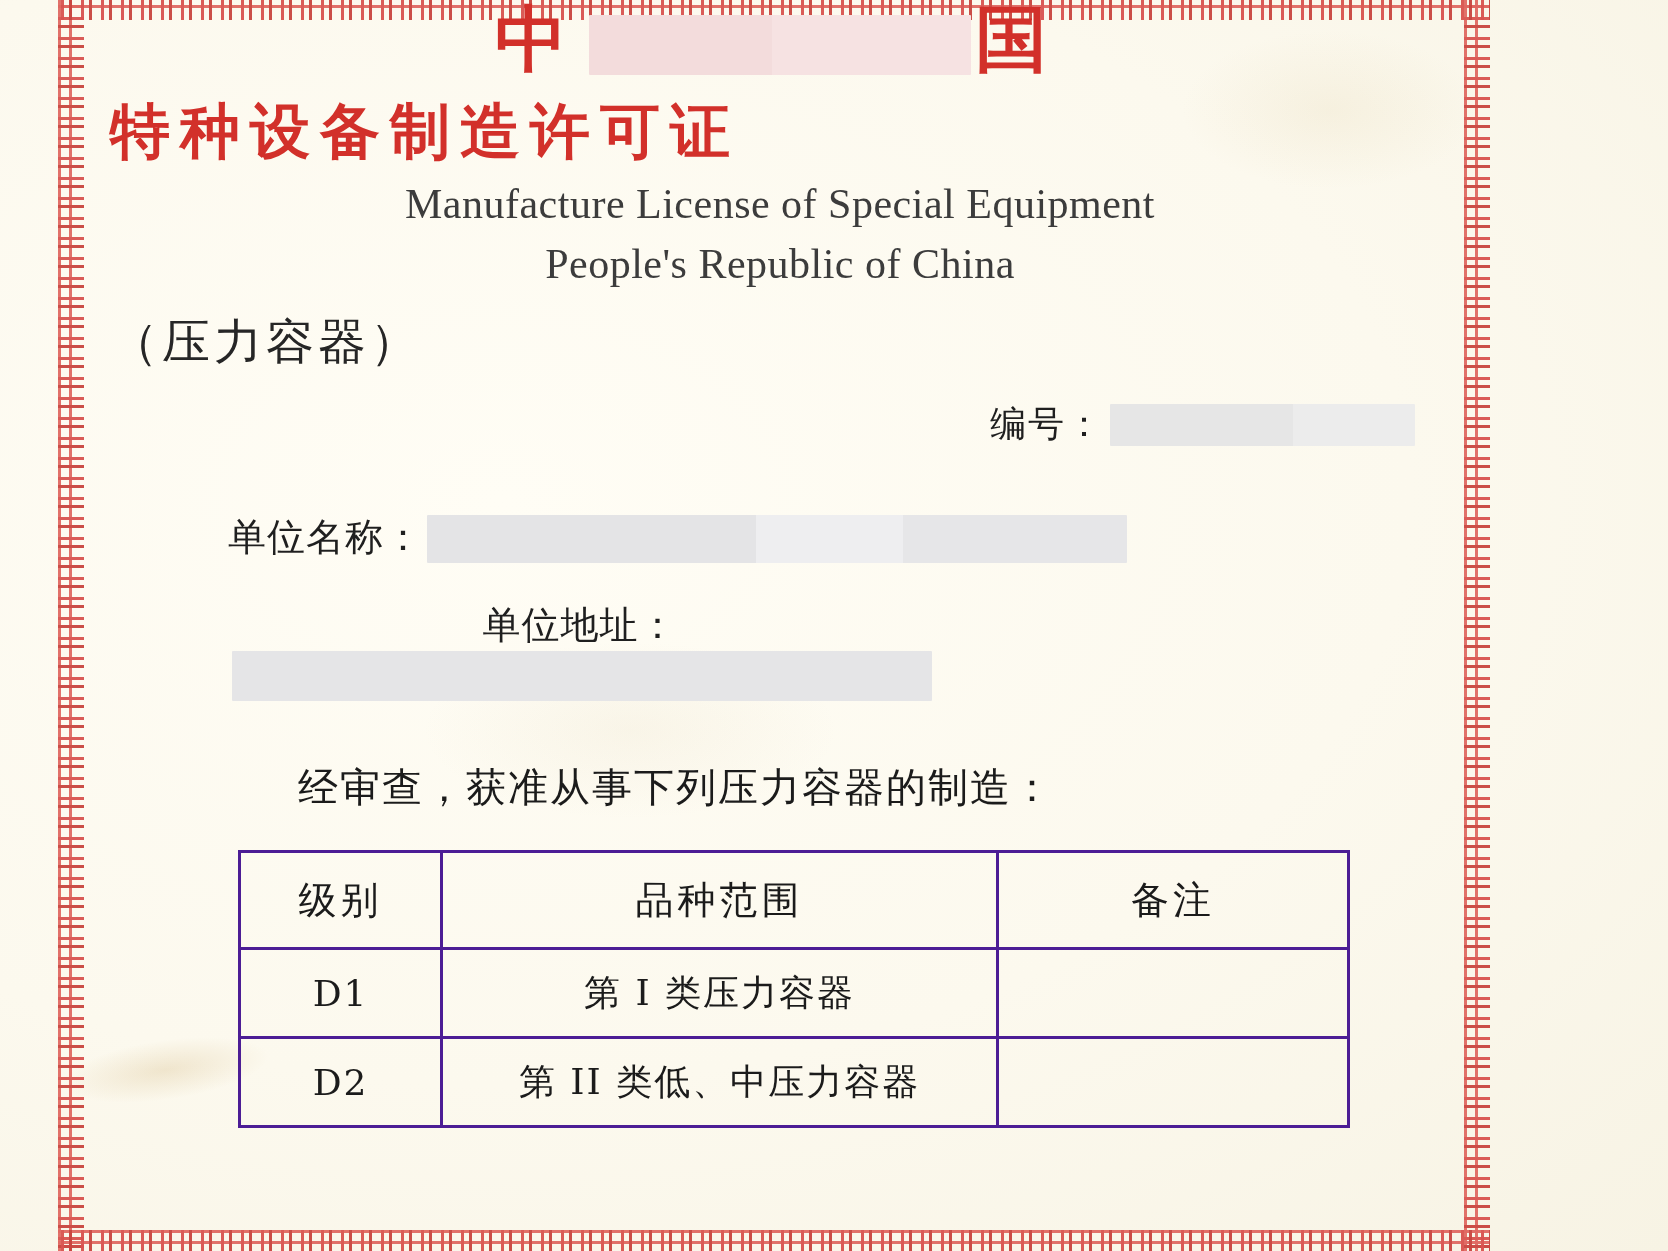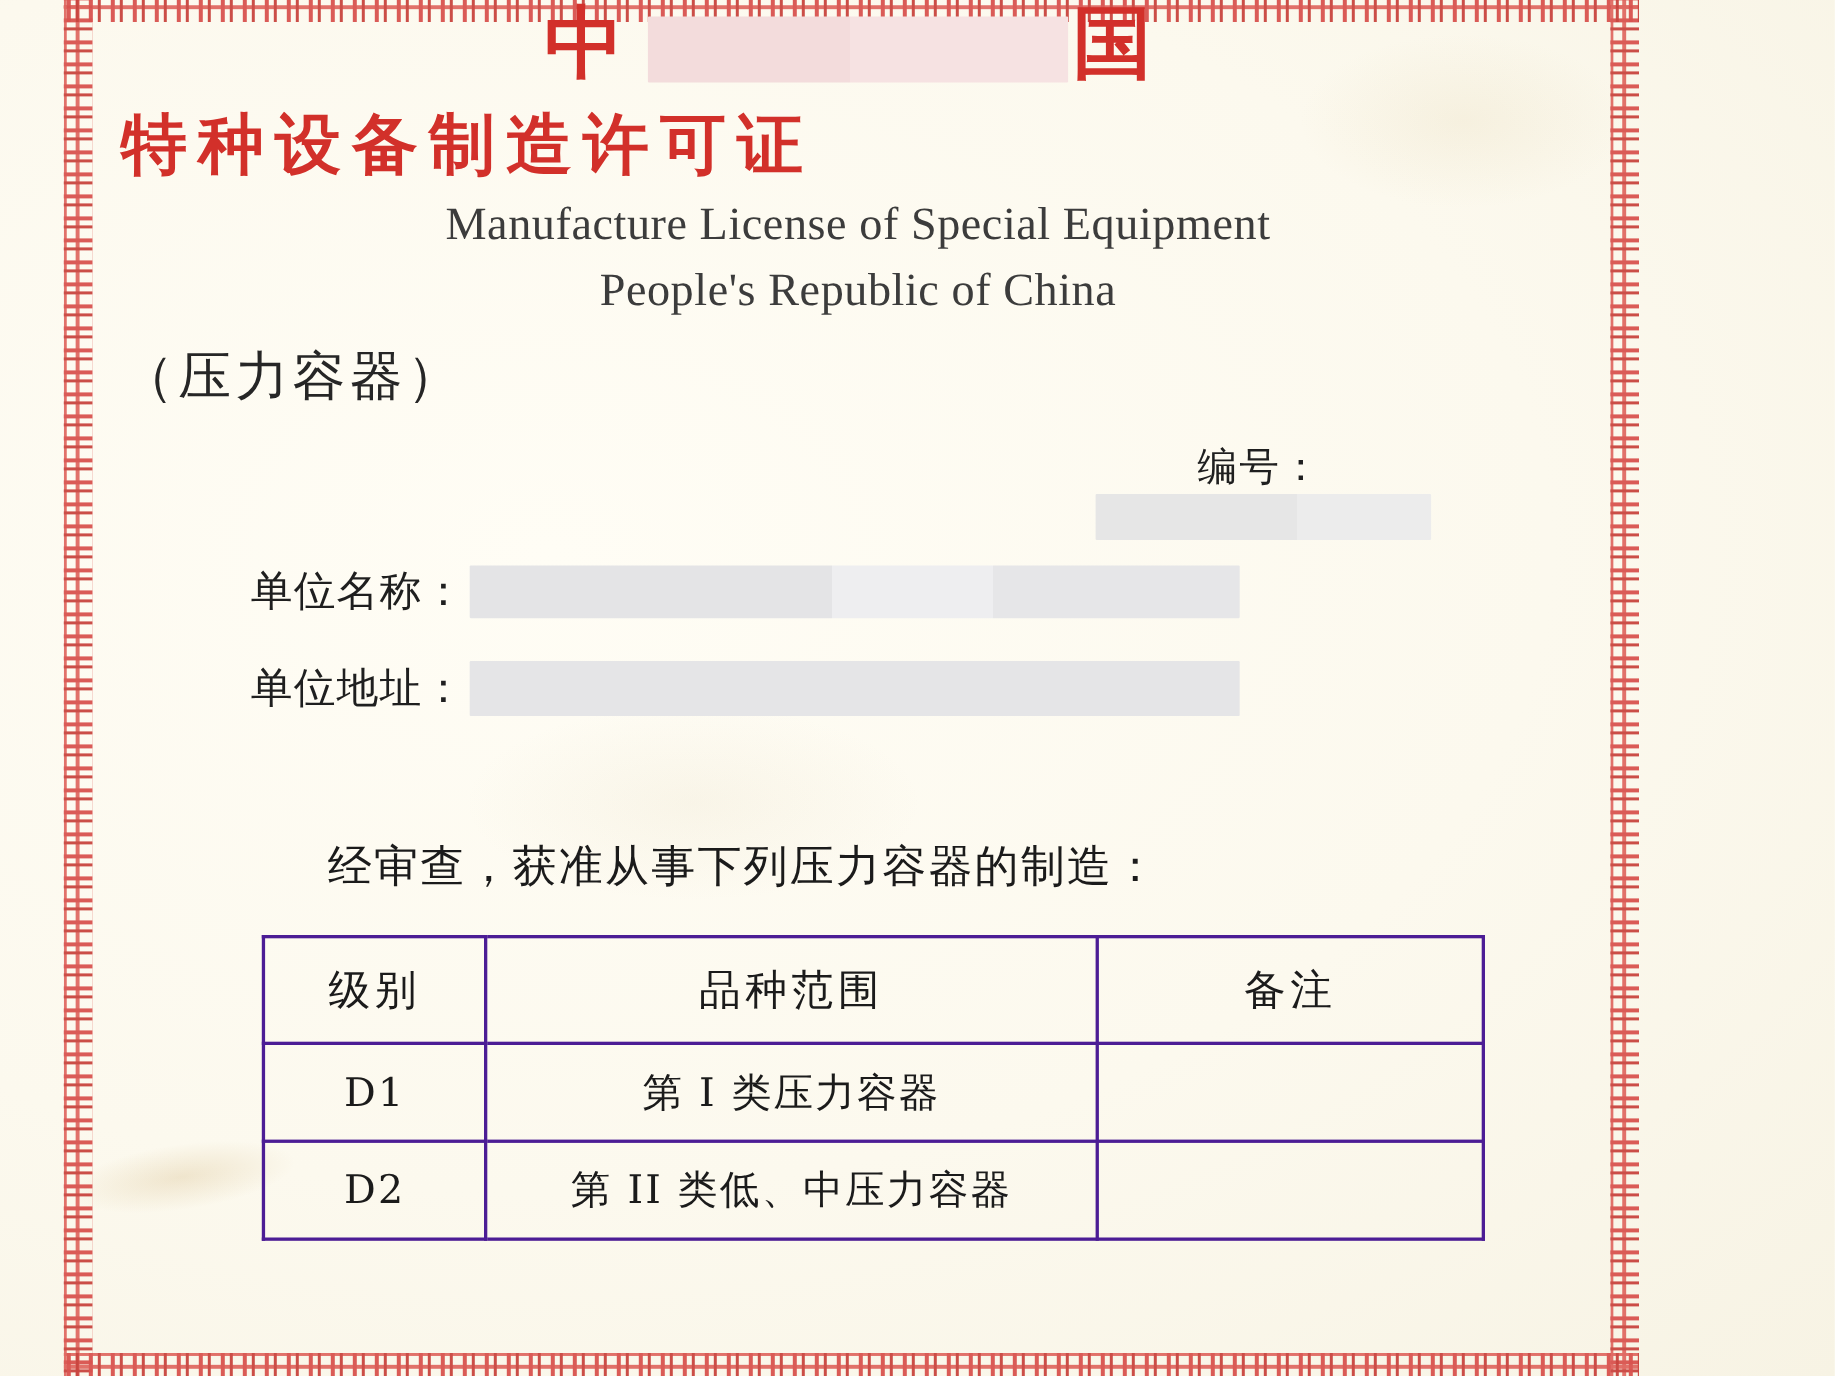--- a/index.html
+++ b/index.html
@@ -179,42 +179,41 @@
   
   .number-row {
     position: absolute;
     left: 880px;
     top: 400px;
     display: flex;
     align-items: center;
     font-family: "DejaVu Serif", serif;
     font-size: 36px;
     color: #1f1f1f;
-    flex-direction: column;
   }
   .number-row .lbl { letter-spacing: 2px; white-space: nowrap; }
   .redact-number {
     width: 305px;
     height: 42px;
     margin-left: 6px;
     background: linear-gradient(to right, #e6e6e6 0%, #e6e6e6 60%, #ececec 60%, #ececec 100%);
   }
 
   
   .field-row {
     position: absolute;
     display: flex;
     align-items: center;
     font-family: "DejaVu Serif", serif;
     font-size: 38px;
     color: #1f1f1f;
     white-space: nowrap;
   }
-  .field-name { left: 118px; top: 512px; }
-  .field-addr { left: 118px; top: 600px; }
+  .field-name { left: 118px; top: 512px; align-items: flex-end; }
+  .field-addr { left: 118px; top: 600px; flex-direction: column; }
   .field-row .lbl { letter-spacing: 1px; }
   .redact-name {
     width: 700px;
     height: 48px;
     margin-left: 4px;
     background: linear-gradient(to right, #e4e4e6 0%, #e4e4e6 47%, #eeeef0 47%, #eeeef0 68%, #e6e6e8 68%, #e6e6e8 100%);
   }
   .redact-addr {
     width: 700px;
     height: 50px;

